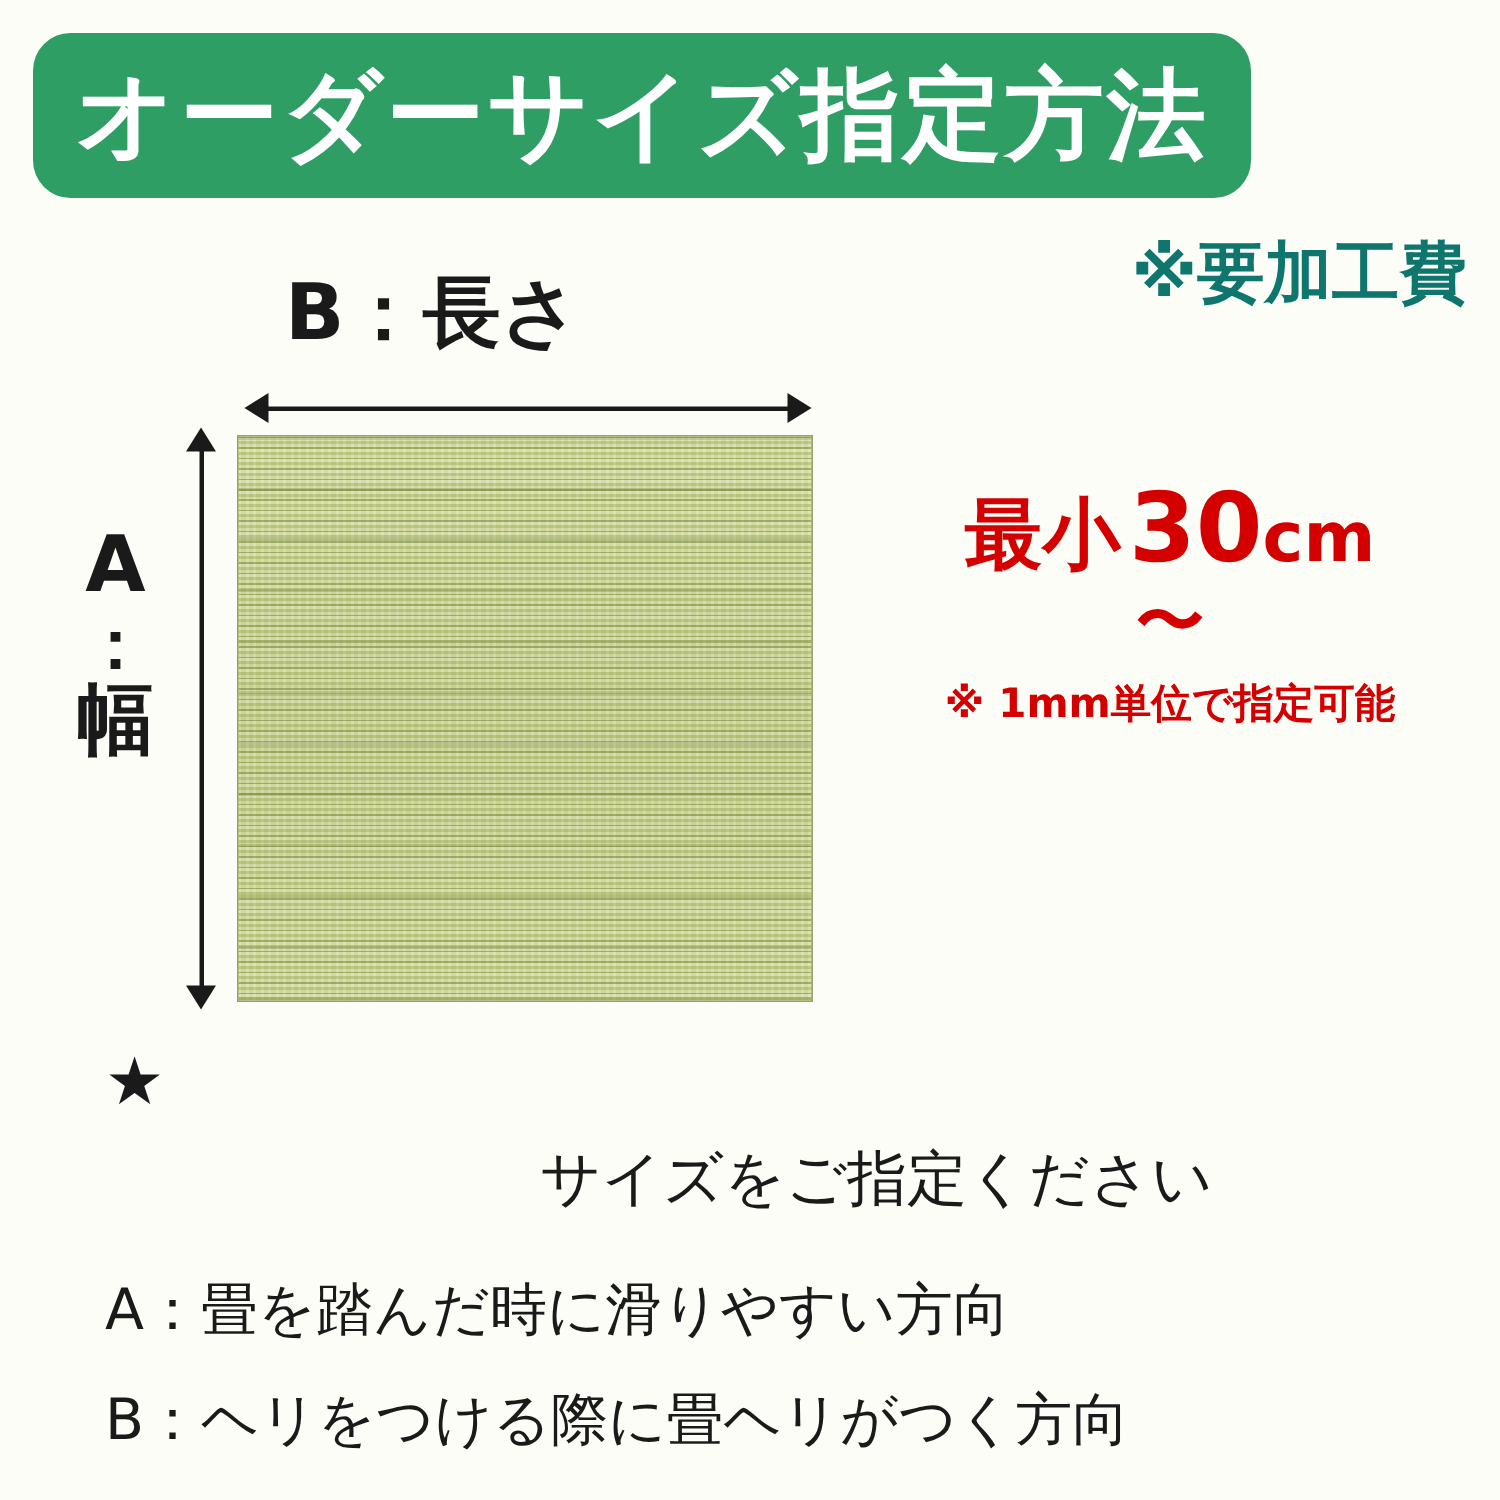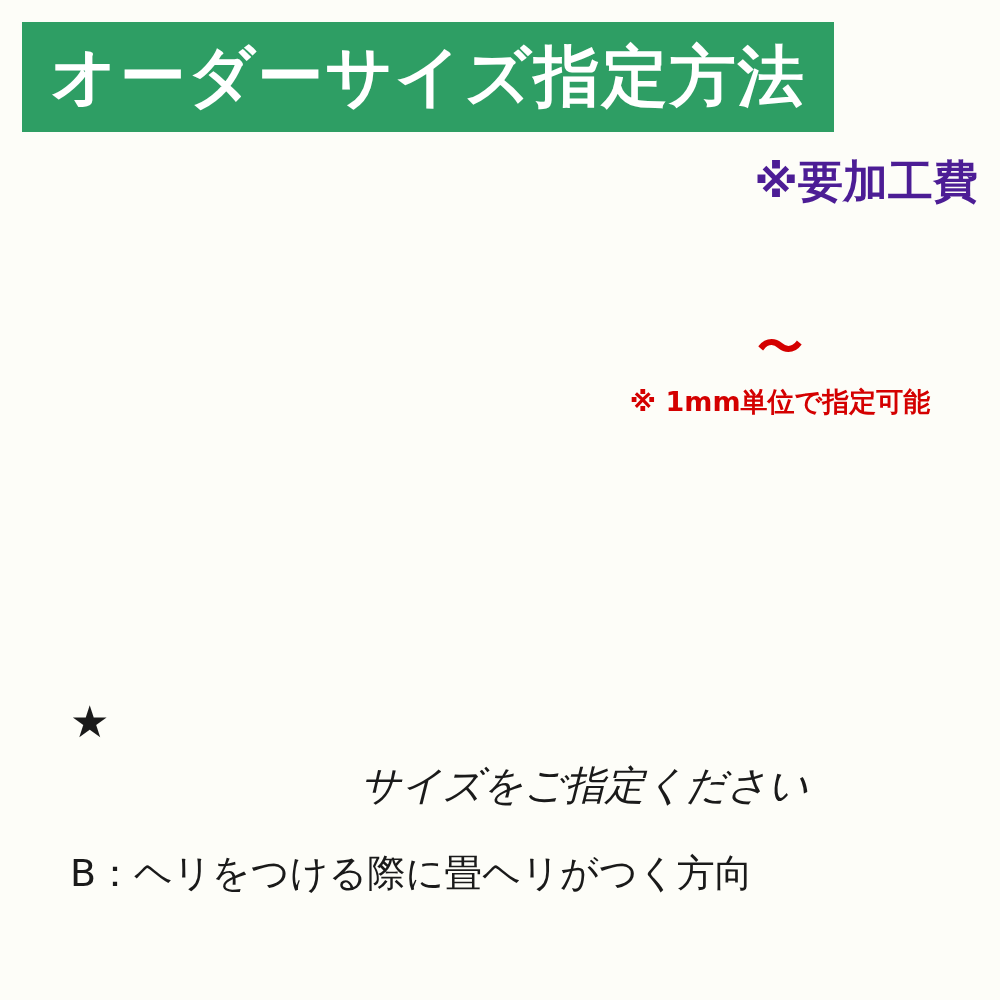--- a/index.html
+++ b/index.html
@@ -27,37 +27,38 @@
     position: absolute;
     left: 22px;
     top: 22px;
     width: 812px;
     height: 110px;
     background: #2e9e64;
     display: flex;
     align-items: center;
     justify-content: center;
     box-sizing: border-box;
+    border-radius: 25px;
   }
   .header-title {
     color: #ffffff;
     font-size: 66px;
     font-weight: bold;
     letter-spacing: 2px;
     line-height: 1;
     white-space: nowrap;
     font-family: "DejaVu Sans", "Liberation Sans", sans-serif;
   }
 
   
   .fee-note {
     position: absolute;
     right: 22px;
     top: 152px;
-    color: #4c1d95;
+    color: #0f766e;
     font-size: 45px;
     font-weight: bold;
     white-space: nowrap;
     font-family: "DejaVu Sans", "Liberation Sans", sans-serif;
   }
 
   
   .diagram {
     position: absolute;
     left: 0;
@@ -244,21 +245,20 @@
   .star-icon {
     font-size: 44px;
     margin-right: 16px;
     line-height: 1;
   }
   .star-line2 {
     font-size: 40px;
     white-space: nowrap;
     margin-top: 14px;
     margin-left: 290px;
-    font-style: italic;
   }
 
   
   .legend {
     position: absolute;
     left: 70px;
     top: 848px;
     width: 900px;
     font-family: "DejaVu Sans", "Liberation Sans", sans-serif;
     color: #1a1a1a;
@@ -273,30 +273,59 @@
 <body>
 
 <div id="page">
 
   <div class="header-banner">
     <div class="header-title">オーダーサイズ指定方法</div>
   </div>
 
   <div class="fee-note">※要加工費</div>
 
+  <div class="diagram">
+
+    <div class="label-b">B：長さ</div>
+
+    <div class="arrow-h">
+      <div class="head-l"></div>
+      <div class="bar"></div>
+      <div class="head-r"></div>
+    </div>
+
+    <div class="arrow-v">
+      <div class="head-t"></div>
+      <div class="bar"></div>
+      <div class="head-b"></div>
+    </div>
+
+    <div class="label-a">
+      <span class="ch">A</span>
+      <span class="ch colon">：</span>
+      <span class="ch">幅</span>
+    </div>
+
+    <div class="tatami"></div>
+  </div>
 
   <div class="size-spec">
+    <div class="spec-line">
+      <span class="jp">最小</span>
+      <span class="num">30</span><span class="unit">cm</span>
+    </div>
     <div class="tilde">〜</div>
     <div class="spec-note">※ 1mm単位で指定可能</div>
   </div>
 
   <div class="star-block">
     <div class="star-line1">
       <span class="star-icon">★</span>
     </div>
     <div class="star-line2">サイズをご指定ください</div>
   </div>
 
   <div class="legend">
+    <div class="legend-row">A：畳を踏んだ時に滑りやすい方向</div>
     <div class="legend-row">B：ヘリをつける際に畳ヘリがつく方向</div>
   </div>
 
 </div>
 
 </body></html>

